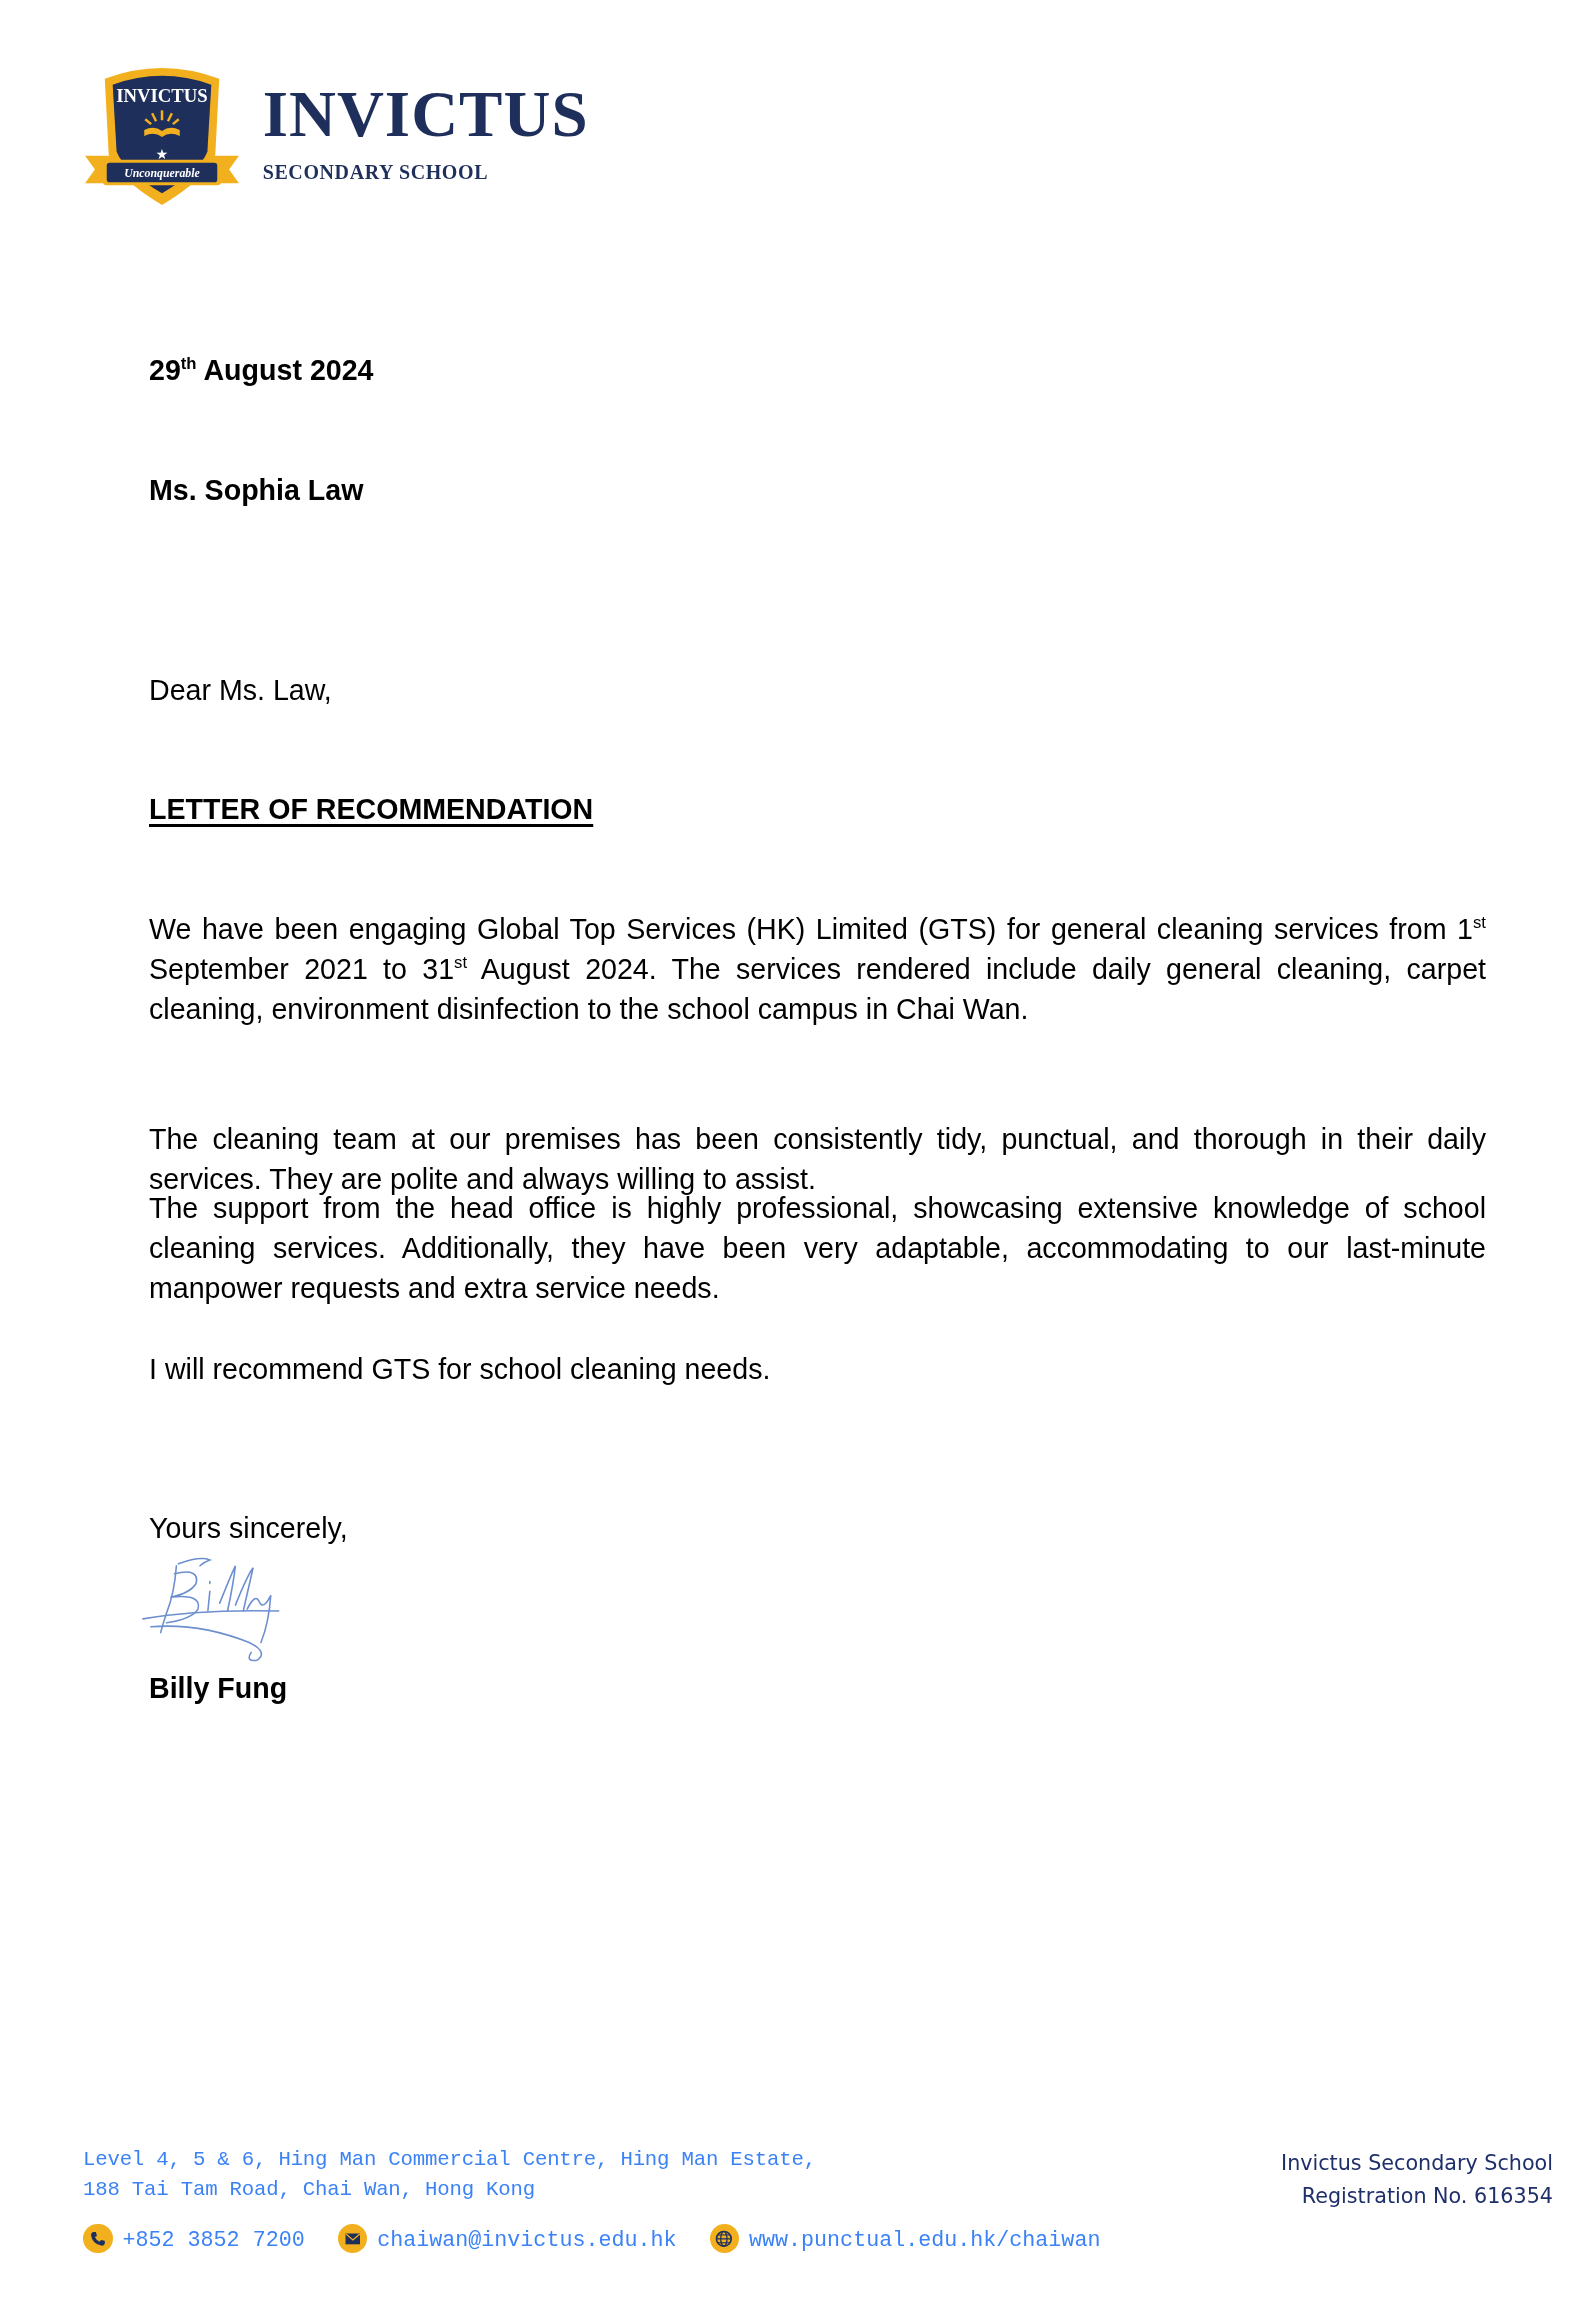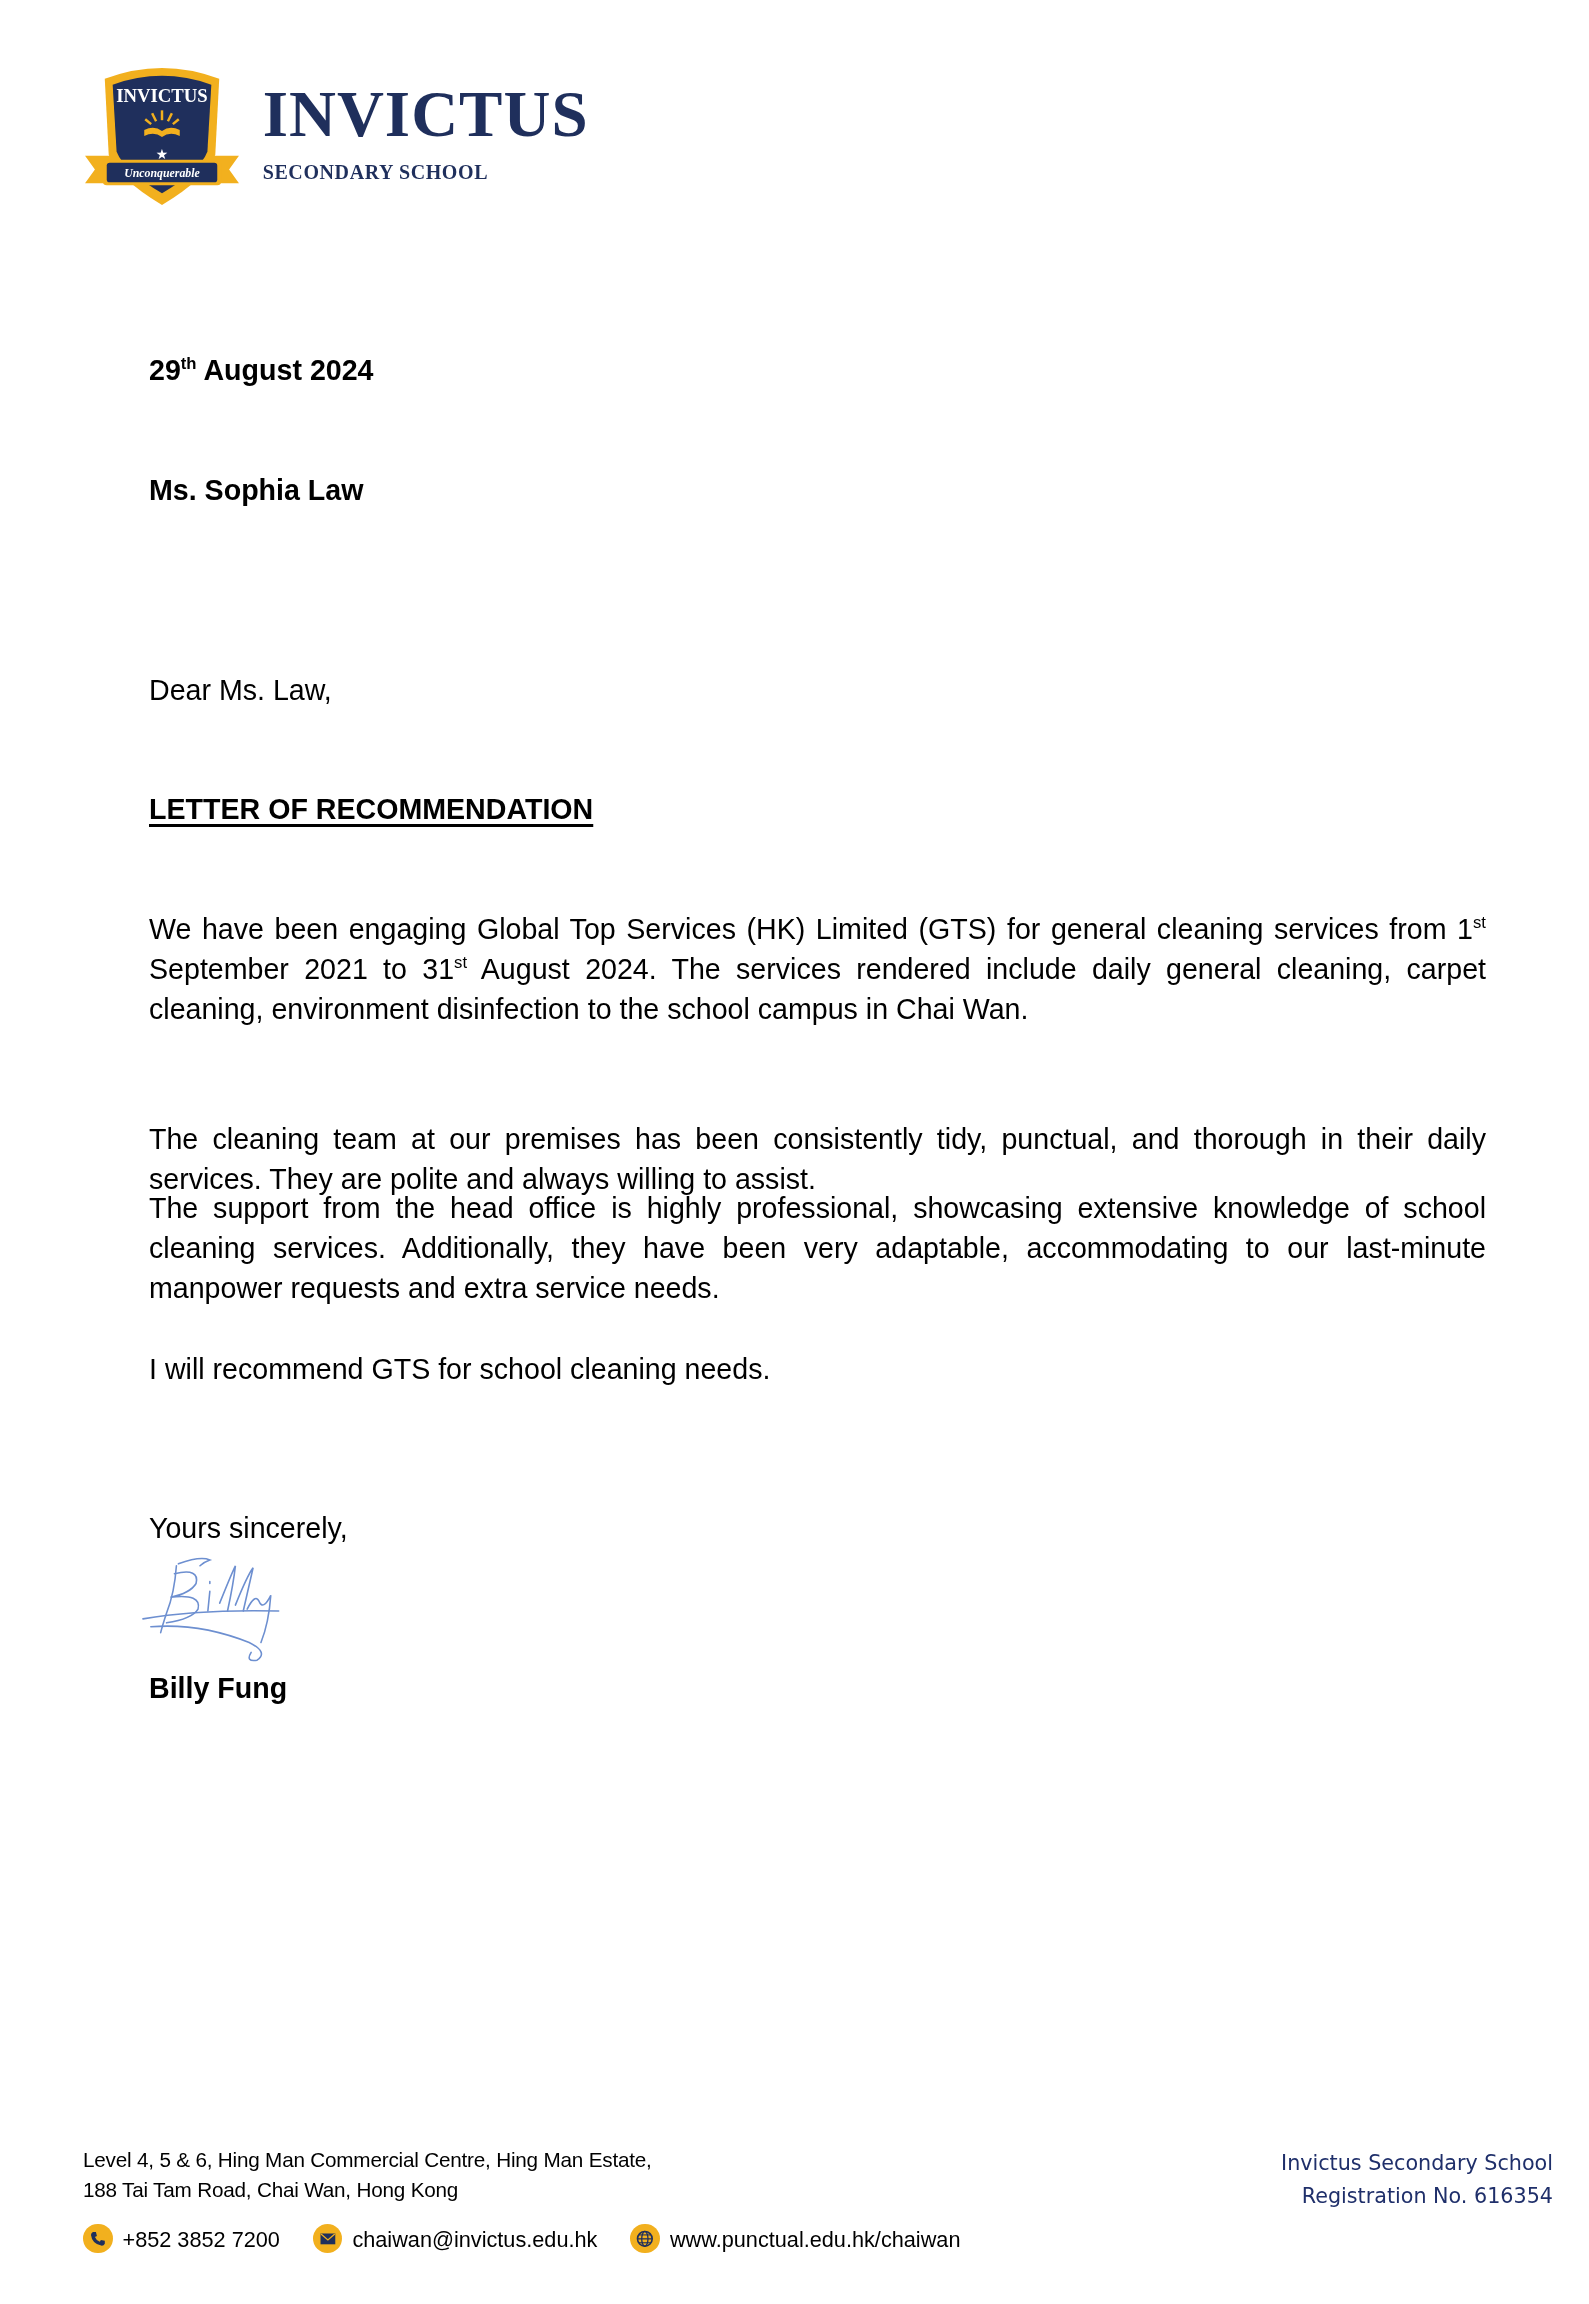--- a/index.html
+++ b/index.html
@@ -22,21 +22,21 @@
   .subject { top: 789px; font-weight: bold; text-decoration: underline; text-decoration-thickness: 3px; text-underline-offset: 4.9px; }
   .body-para { text-align: justify; text-align-last: left; }
   .p1 { top: 909px; }
   .p2 { top: 1119px; }
   .p3 { top: 1188px; }
   .p4 { top: 1349px; }
   .closing { top: 1508px; }
   .signature { position: absolute; left: 141px; top: 1554px; width: 177px; height: 118px; }
   .signer { top: 1668px; font-weight: bold; }
 
-  .footer-left { position: absolute; left: 83px; top: 2145px; color: #000000; font-family: Liberation Sans, sans-serif; }
+  .footer-left { position: absolute; left: 83px; top: 2145px; color: #3b82f6; font-family: Liberation Mono, monospace; }
   .footer-left .addr { font-size: 20.7px; line-height: 29.6px; letter-spacing: -0.2px; }
   .contacts { display: flex; align-items: center; margin-top: 19.7px; font-size: 21.7px; }
   .contact { display: flex; align-items: flex-end; margin-right: 33px; }
   .contact .ic { width: 29.6px; height: 29.6px; border-radius: 50%; background: #f2b01e; display: inline-flex; align-items: center; justify-content: center; margin-right: 9.9px; }
   .footer-right { position: absolute; right: 37px; top: 2147px; text-align: right; color: #1f2f6a; font-family: "DejaVu Sans", sans-serif; font-size: 20.7px; line-height: 33px; }
 </style>
 </head>
 <body>
 
 <div class="letterhead">

